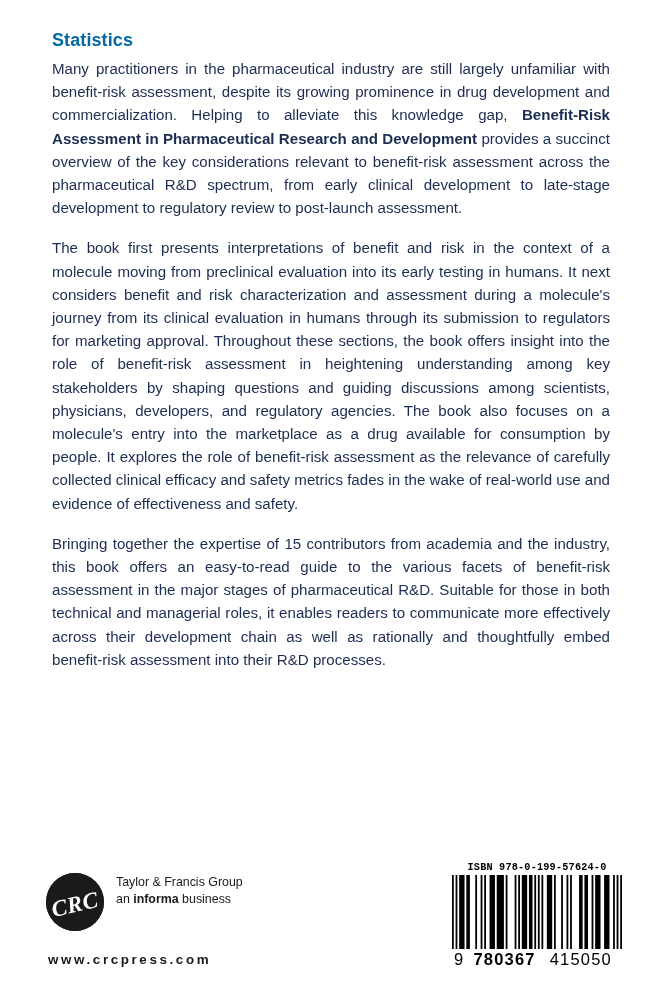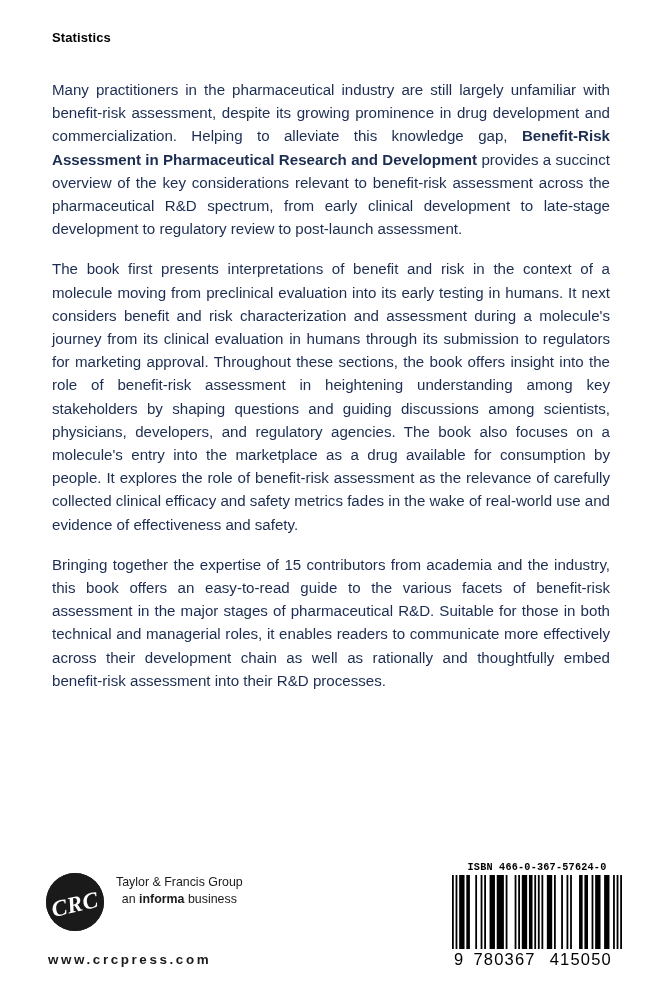--- a/index.html
+++ b/index.html
@@ -20,31 +20,31 @@
     position: absolute;
     inset: 0;
     background: #ffffff;
   }
 
   
   .subject {
     position: absolute;
     left: 52px;
     top: 30px;
-    font-size: 13px;
+    font-size: 18px;
     font-weight: bold;
     letter-spacing: 0.1px;
-    color: #000000;
+    color: #0369a1;
   }
 
   
   .blurb {
     position: absolute;
     left: 52px;
-    top: 78px;
+    top: 57px;
     width: 558px;
   }
   .blurb p {
     margin: 0 0 17px 0;
     font-size: 15.1px;
     line-height: 23.2px;
     text-align: justify;
     text-justify: inter-word;
     color: #1c2d51;
     hyphens: manual;
@@ -87,21 +87,20 @@
     font-size: 12.4px;
     line-height: 16px;
     margin-top: 0;
     color: #1a1a1a;
   }
   .logo-sub2 {
     font-size: 12.4px;
     line-height: 16px;
     margin-top: 1px;
     color: #1a1a1a;
-    text-align: center;
   }
   .logo-sub2 b { font-weight: bold; }
 
   .weburl {
     position: absolute;
     left: 48px;
     top: 935px;
     font-size: 13.4px;
     font-weight: bold;
     letter-spacing: 2.6px;
@@ -141,21 +140,21 @@
     align-items: baseline;
     font-family: "Liberation Sans", sans-serif;
     font-size: 16.5px;
     font-weight: normal;
     color: #000000;
     margin-top: 1px;
     letter-spacing: 1.2px;
     padding-left: 2px;
   }
   .ean-lead { margin-right: 9px; }
-  .ean-left { margin-right: 14px; }
+  .ean-left { margin-right: 14px; font-weight: bold; }
 </style>
 </head>
 <body>
 
 <div class="page">
 
   <div class="subject">Statistics</div>
 
   <div class="blurb">
     <p><span>Many practitioners in the pharmaceutical industry are still largely unfamiliar with benefit-risk assessment, despite its growing prominence in drug development and commercialization. Helping to alleviate this knowledge gap, </span><b>Benefit-Risk Assessment in Pharmaceutical Research and Development</b><span> provides a succinct overview of the key considerations relevant to benefit-risk assessment across the pharmaceutical R&amp;D spectrum, from early clinical development to late-stage development to regulatory review to post-launch assessment.</span></p>
@@ -174,21 +173,21 @@
     </div>
     <div class="logo-text">
       <div class="logo-sub1">Taylor &amp; Francis Group</div>
       <div class="logo-sub2"><span>an </span><b>informa</b><span> business</span></div>
     </div>
   </div>
 
   <div class="weburl">www.crcpress.com</div>
 
   <div class="barcode-block">
-    <div class="isbn-line">ISBN 466-0-367-57624-0</div>
+    <div class="isbn-line">ISBN 978-0-199-57624-0</div>
     <svg class="bars-upper" viewBox="0 0 170 22" preserveAspectRatio="none" aria-hidden="true">
       <g fill="#000000" id="upper-bars">
           <rect x="0.00" y="0" width="1.79" height="22"></rect>
           <rect x="3.58" y="0" width="1.79" height="22"></rect>
           <rect x="7.16" y="0" width="5.37" height="22"></rect>
           <rect x="14.32" y="0" width="3.58" height="22"></rect>
           <rect x="23.26" y="0" width="1.79" height="22"></rect>
           <rect x="28.63" y="0" width="1.79" height="22"></rect>
           <rect x="32.21" y="0" width="1.79" height="22"></rect>
           <rect x="37.58" y="0" width="5.37" height="22"></rect>

